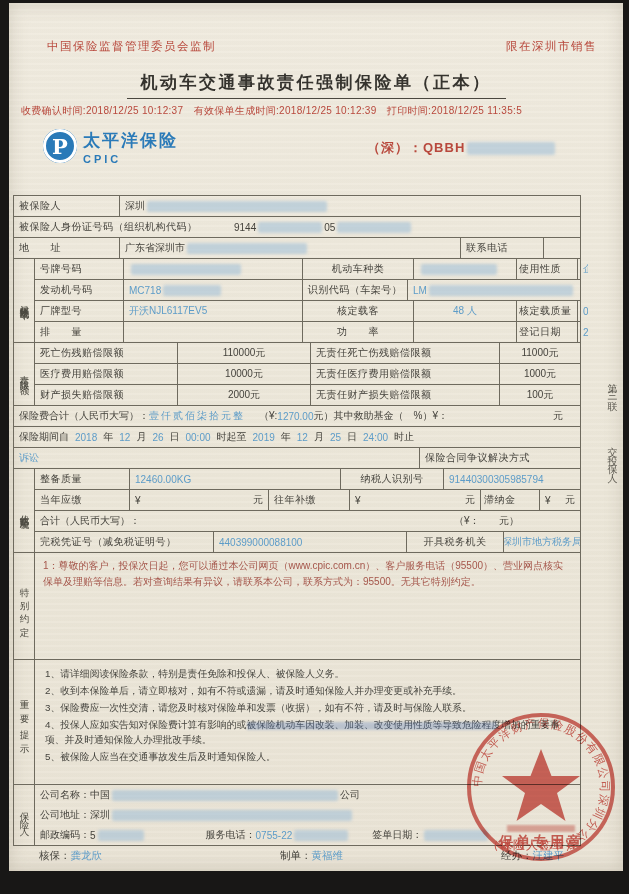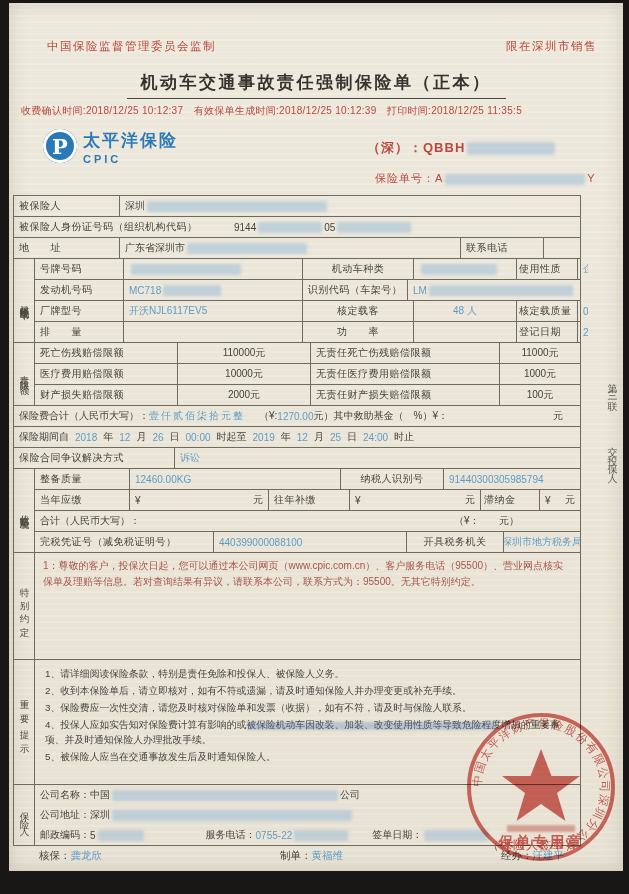--- a/index.html
+++ b/index.html
@@ -117,23 +117,20 @@
     <div class="logo-text">
       <div class="logo-cn">太平洋保险</div>
       <div class="logo-en">CPIC</div>
     </div>
   </div>
 
   <div class="abs code-line red nowrap">
     <span>（深）：QBBH</span><span class="redact tall" style="width:88px"></span>
   </div>
 
-  <div class="abs policyno-line red nowrap">
-    <span>保险单号：</span><span>A</span><span class="redact" style="width:140px"></span><span>Y</span>
-  </div>
 
   <div class="abs doc-table">
 
     <div class="sec">
       <div class="rows">
         <div class="tr">
           <div class="td lbl" style="flex:0 0 95px">被保险人</div>
           <div class="td grow">
             <span>深圳</span>
               <span class="redact" style="width:180px"></span>
@@ -276,22 +273,22 @@
             <span class="blue m6">24:00</span>
               <span>时止</span>
           </div>
         </div>
       </div>
     </div>
 
     <div class="sec">
       <div class="rows">
         <div class="tr">
+          <div class="td grow blue">诉讼</div>
           <div class="td lbl" style="flex:0 0 150px">保险合同争议解决方式</div>
-          <div class="td grow blue">诉讼</div>
         </div>
       </div>
     </div>
 
     <div class="sec">
       <div class="vt-cell">
         <span class="vt ls1">代收车船税</span>
       </div>
       <div class="rows">
         <div class="tr">

